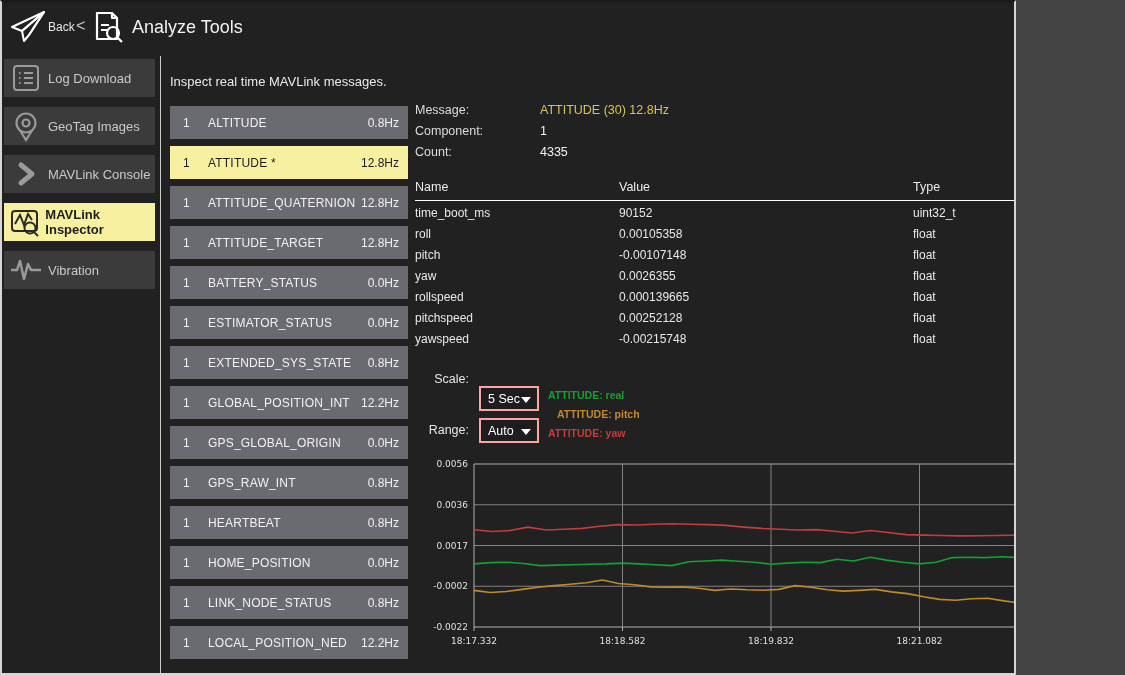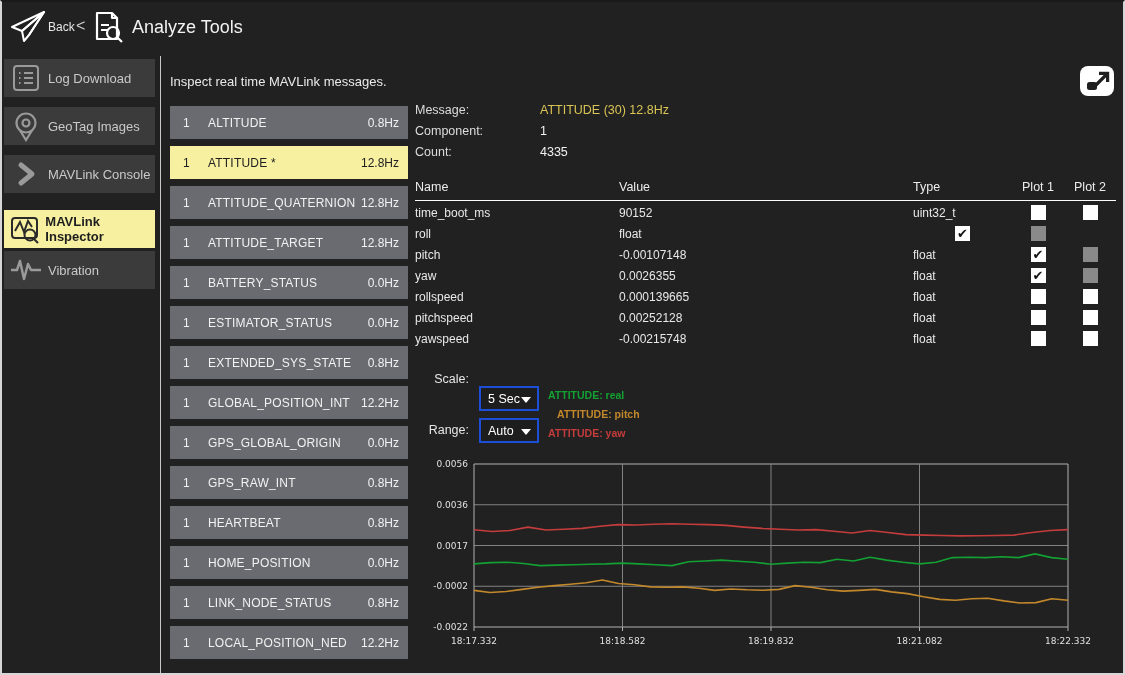--- a/index.html
+++ b/index.html
@@ -1,18 +1,18 @@
 <!DOCTYPE html>
 <html><head>
 <meta charset="utf-8">
 <style>
   * { margin:0; padding:0; box-sizing:border-box; }
   html,body { background:#444; }
   #app{
-    position:relative; width:1125px; height:675px; overflow:hidden;
+    position:relative; width:1016px; height:675px; overflow:hidden;
     background:#212121; color:#e6e6e6;
     font-family:"Liberation Sans","DejaVu Sans",sans-serif;
     border:2px solid #d6d6d6; border-top:2px solid #1a1a1a;
   }
   
   .hdr{ position:absolute; left:0; top:0; width:100%; height:50px; }
   .plane{ position:absolute; left:7px; top:6px; }
   .back-lbl{ position:absolute; left:46px; top:0; height:50px; line-height:50px; font-size:12px; color:#e6e6e6; cursor:default;}
   .chev{ position:absolute; left:74px; top:0; height:50px; line-height:48px; font-size:16px; color:#cfcfcf; }
   .docsearch{ position:absolute; left:90px; top:8px; }
@@ -54,21 +54,21 @@
   .t-head .c4,.t-head .c5{ text-align:center; }
   .t-body{ margin-top:1px; }
   .t-row{ display:grid; grid-template-columns:204px 294px 99px 52px 52px; height:21px; align-items:center; font-size:12px; color:#e8e8e8; }
   .cb-wrap{ display:flex; justify-content:center; }
   .cb{ width:15px; height:15px; background:#fff; display:flex; align-items:center; justify-content:center; cursor:pointer; }
   .cb.on::after{ content:"\2714"; color:#111; font-size:13px; line-height:13px; }
   .cb.dis{ background:#8a8a8a; cursor:default; }
   
   .ctl-lab{ position:absolute; width:54px; text-align:right; height:25px; line-height:25px; font-size:12.5px; color:#e6e6e6; }
   .dd{
-    position:absolute; width:60px; height:25px; background:#1d1d1d; border:2px solid #1d4ed8;
+    position:absolute; width:60px; height:25px; background:#1d1d1d; border:2px solid #fca5a5;
     display:flex; align-items:center; padding-left:7px; font-size:12.5px; color:#fff; cursor:pointer;
   }
   .dd .tri{ position:absolute; right:6px; top:9px; width:0; height:0;
     border-left:5px solid transparent; border-right:5px solid transparent; border-top:6px solid #fff; }
   #legend{ position:absolute; left:546px; top:386px; }
   .leg-item{ font-size:10.5px; font-weight:bold; height:19px; line-height:14px; }
   
   #chart{ position:absolute; left:425px; top:450px; }
   .axis-txt{ font-family:"DejaVu Sans",sans-serif; font-size:9px; fill:#e0e0e0; }
   
@@ -129,21 +129,21 @@
 
   <div class="side-item" style="top:153px">
     <span class="ic">
       <svg width="26" height="26" viewBox="0 0 26 26" fill="none" stroke-width="5" stroke-linecap="round" stroke-linejoin="round">
         <path d="M8 4 L19 13 L8 22"></path>
       </svg>
     </span>
     <span class="lbl">MAVLink Console</span>
   </div>
 
-  <div class="side-item sel" style="top:208px">
+  <div class="side-item sel" style="top:201px">
     <span class="ic">
       <svg width="32" height="32" viewBox="0 0 32 32" fill="none" stroke-width="2">
         <rect x="3" y="5" width="25" height="20" rx="3"></rect>
         <path d="M6 18 L11 9 L15 19 L19 8 L23 14"></path>
         <circle cx="21" cy="22" r="5.5"></circle>
         <path d="M25 26 L29 30"></path>
       </svg>
     </span>
     <span class="lbl">MAVLink Inspector</span>
   </div>
@@ -262,20 +262,21 @@
           <span>uint32_t</span>
           <div class="cb-wrap">
             <div class="cb"></div>
           </div>
           <div class="cb-wrap">
             <div class="cb"></div>
           </div>
         </div>
         <div class="t-row">
           <span>roll</span>
+          <span>0.00105358</span>
           <span>float</span>
           <div class="cb-wrap">
             <div class="cb on"></div>
           </div>
           <div class="cb-wrap">
             <div class="cb dis"></div>
           </div>
         </div>
         <div class="t-row">
           <span>pitch</span>

